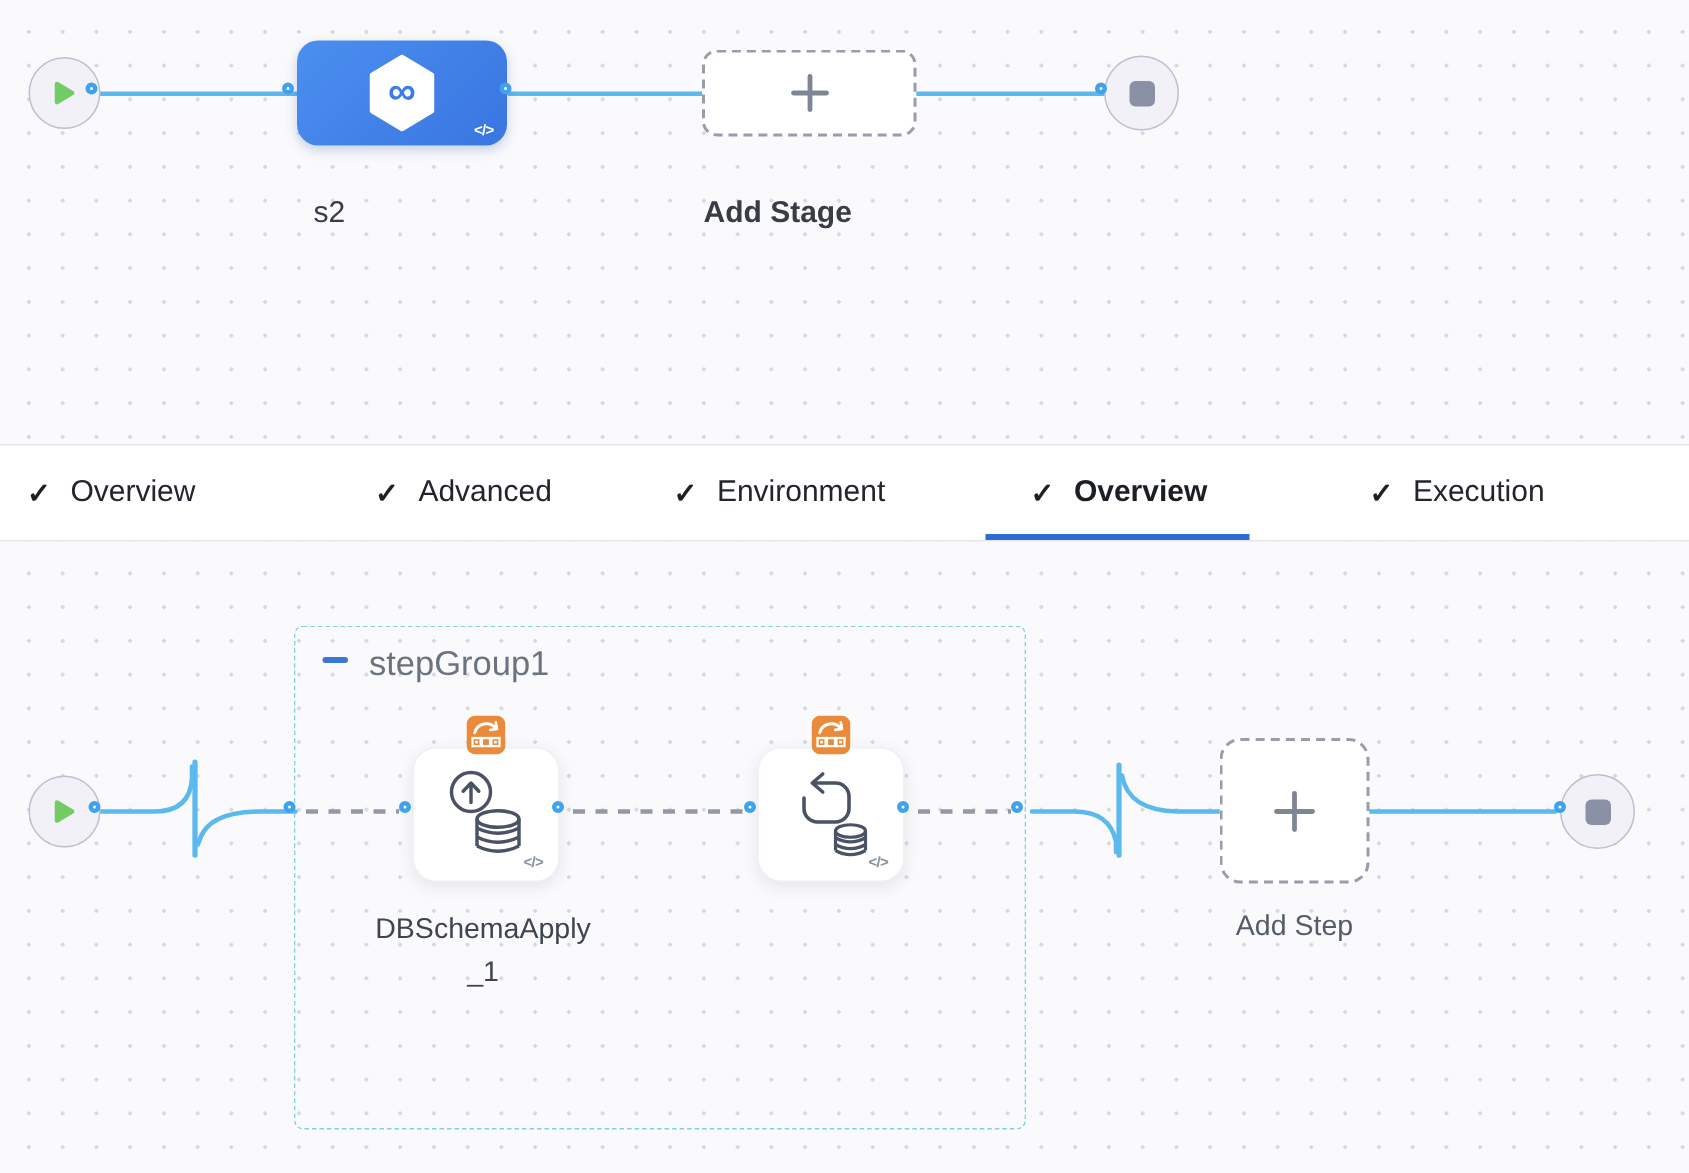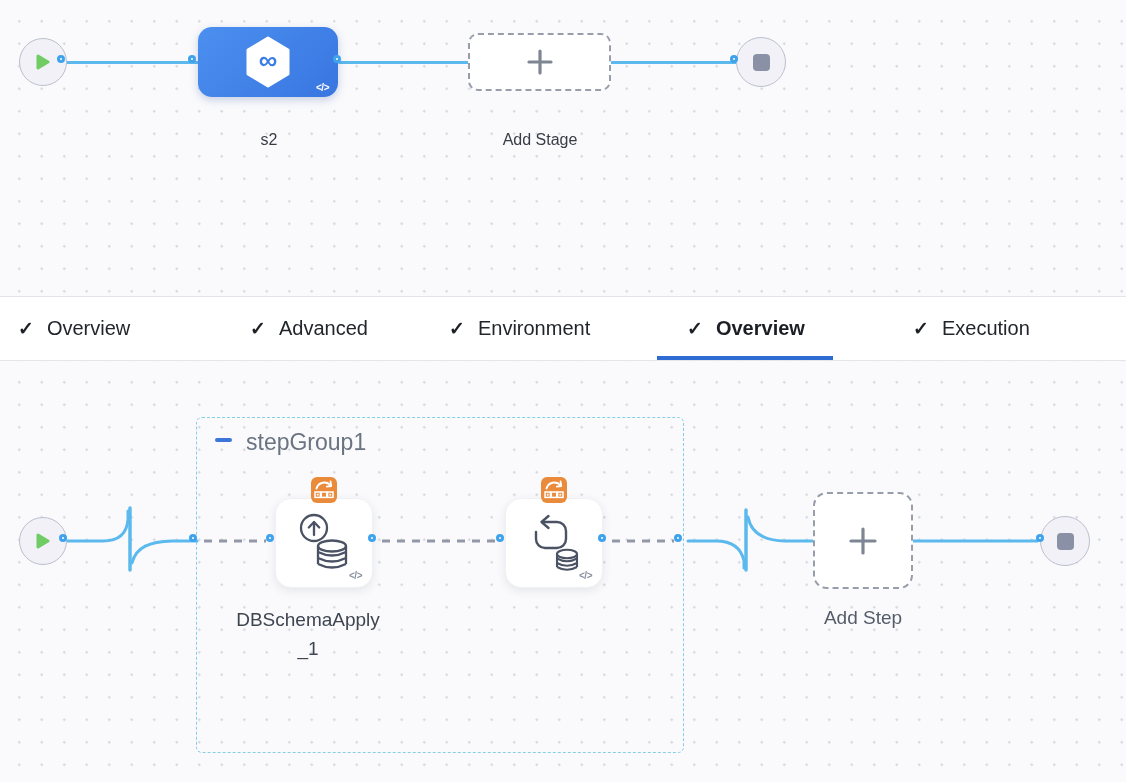--- a/index.html
+++ b/index.html
@@ -31,24 +31,24 @@
   .stop-square { width:17px; height:17px; background:#8a90a6; border-radius:4px; }
 
   .dashed-box {
     position:absolute; background:#fff; border:2px dashed #989dab;
     display:flex; align-items:center; justify-content:center; z-index:5; cursor:pointer;
   }
   #add-stage-box { left:468px; top:33px; width:143px; height:58px; border-radius:10px; }
   #add-step-box  { left:813px; top:131px; width:100px; height:97px; border-radius:14px; border-width:2.5px; }
 
   .node-label {
-    position:absolute; text-align:center; color:#373c46; font-size:16px; z-index:5;
+    position:absolute; text-align:left; color:#373c46; font-size:20px; z-index:5;
   }
   #s2-label       { left:209px; top:131px; width:120px; }
-  #add-stage-label{ left:469px; top:131px; width:142px; }
+  #add-stage-label{ left:469px; top:131px; width:142px;font-weight:bold; }
 
   
   #s2-node {
     position:absolute; left:198px; top:27px; width:140px; height:70px;
     border-radius:14px; background:linear-gradient(135deg,#4b8ff0 0%, #3976e0 100%);
     box-shadow:0 3px 8px rgba(40,80,160,.25); z-index:5;
     display:flex; align-items:center; justify-content:center; cursor:pointer;
   }
   .code-tag { position:absolute; right:9px; bottom:4px; font-size:10px; letter-spacing:-0.5px; font-weight:bold; }
   #s2-node .code-tag { color:#fff; }
@@ -91,21 +91,21 @@
   .step-node .code-tag { color:#8a92a0; right:10px; bottom:6px; }
   .badge {
     position:absolute; top:116px; width:26px; height:26px; z-index:7; cursor:pointer;
   }
   #badge-0 { left:311px; } #badge-1 { left:541px; }
 
   .step-label {
     position:absolute; top:244px; width:148px; text-align:center; color:#3e4551;
     font-size:19px; line-height:29px; word-break:break-all; z-index:5;
   }
-  #step-label-0 { left:234px; } #step-label-1 { left:480px; }
+  #step-label-0 { left:248px; } #step-label-1 { left:480px; }
   #add-step-label { position:absolute; left:800px; top:246px; width:126px; text-align:center; color:#555c69; font-size:19px; z-index:5; }
 
   svg.lines { position:absolute; left:0; top:0; z-index:2; }
 </style>
 </head>
 <body>
 
 <div class="app">
 
   <div class="canvas" id="stage-canvas">

